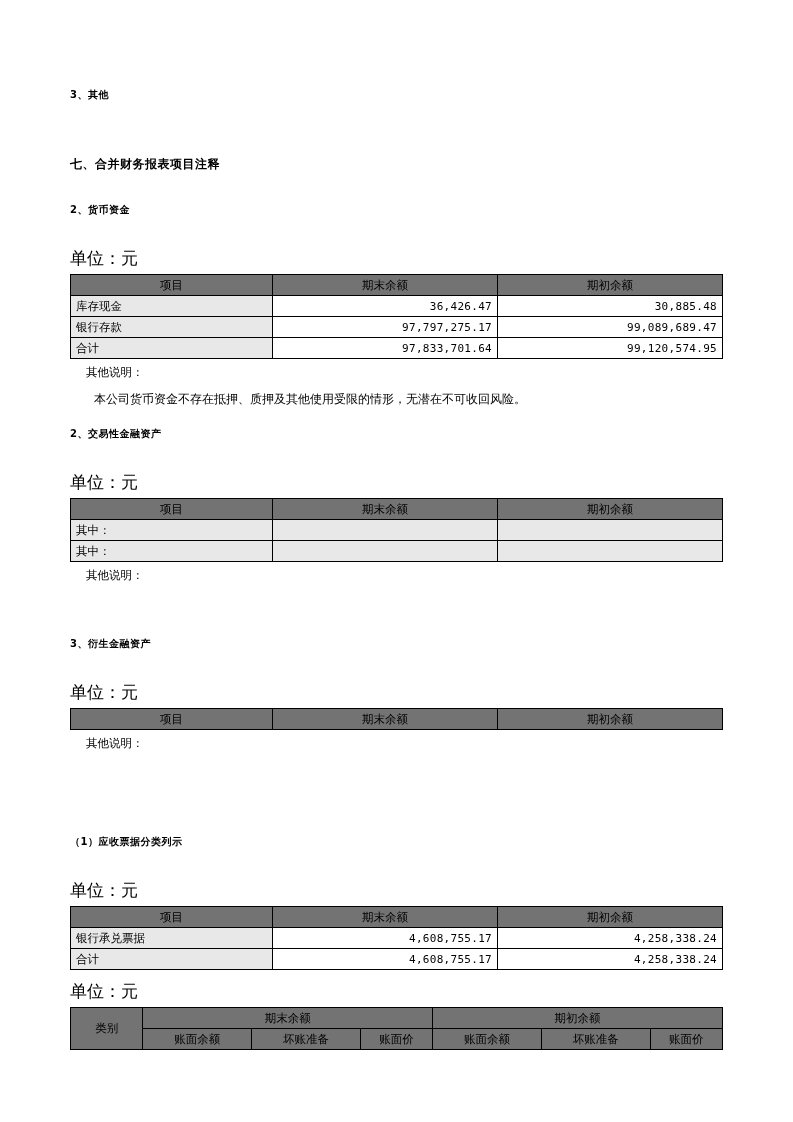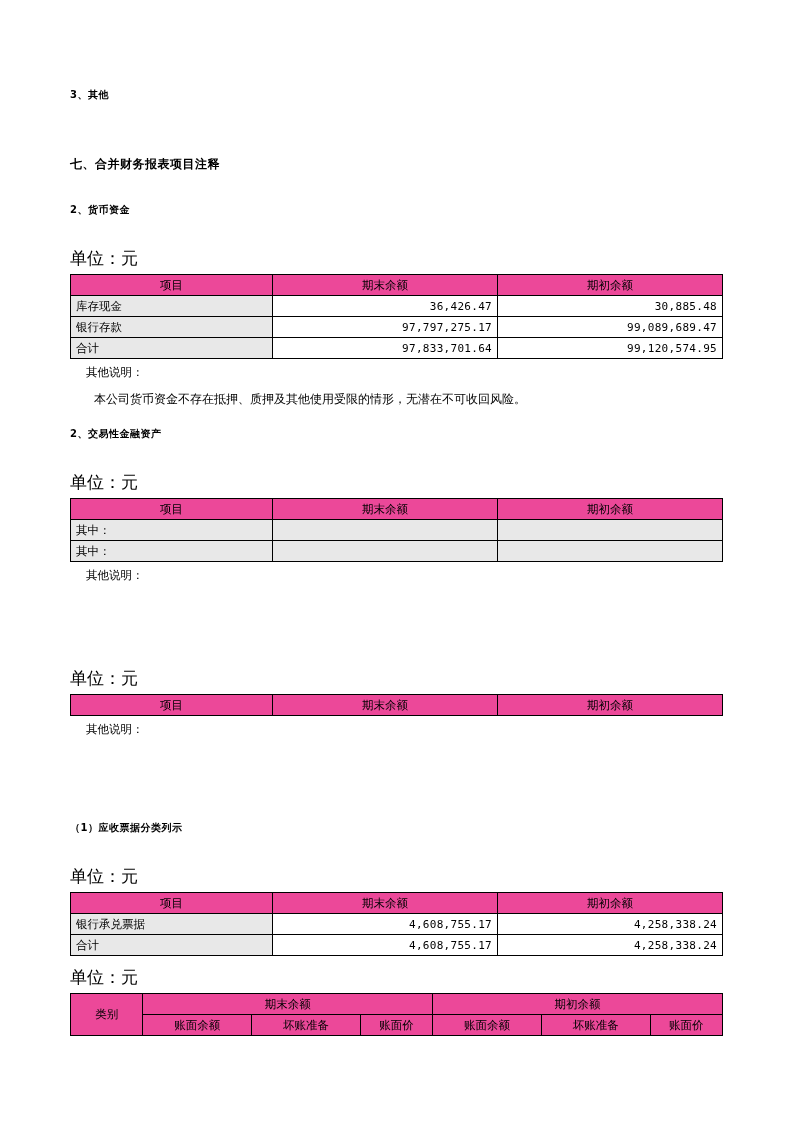--- a/index.html
+++ b/index.html
@@ -54,21 +54,21 @@
   }
   table.fin td, table.fin th {
     border: 1px solid #000;
     height: 21px;
     padding: 1px 5px;
     box-sizing: border-box;
     font-weight: normal;
   }
   table.fin th {
     text-align: center;
-    background: #ec4899;
+    background: #737373;
   }
   td.label-cell {
     background: #e8e8e8;
     text-align: left;
   }
   td.num-cell {
     text-align: right;
     font-family: "DejaVu Sans Mono", "Liberation Mono", monospace;
     font-size: 11px;
     letter-spacing: 0.3px;
@@ -170,20 +170,21 @@
         <td class="empty-cell"></td>
         <td class="empty-cell"></td>
       </tr>
     </tbody>
   </table>
 
   <div class="note-label">其他说明：</div>
 
   <div class="spacer-lg"></div>
 
+  <div class="h-sub">3、衍生金融资产</div>
 
   <div class="spacer-md"></div>
 
   <div class="unit-line">单位：元</div>
 
   <table class="fin">
     <colgroup>
         <col style="width:31%">
         <col style="width:34.5%">
         <col style="width:34.5%">

